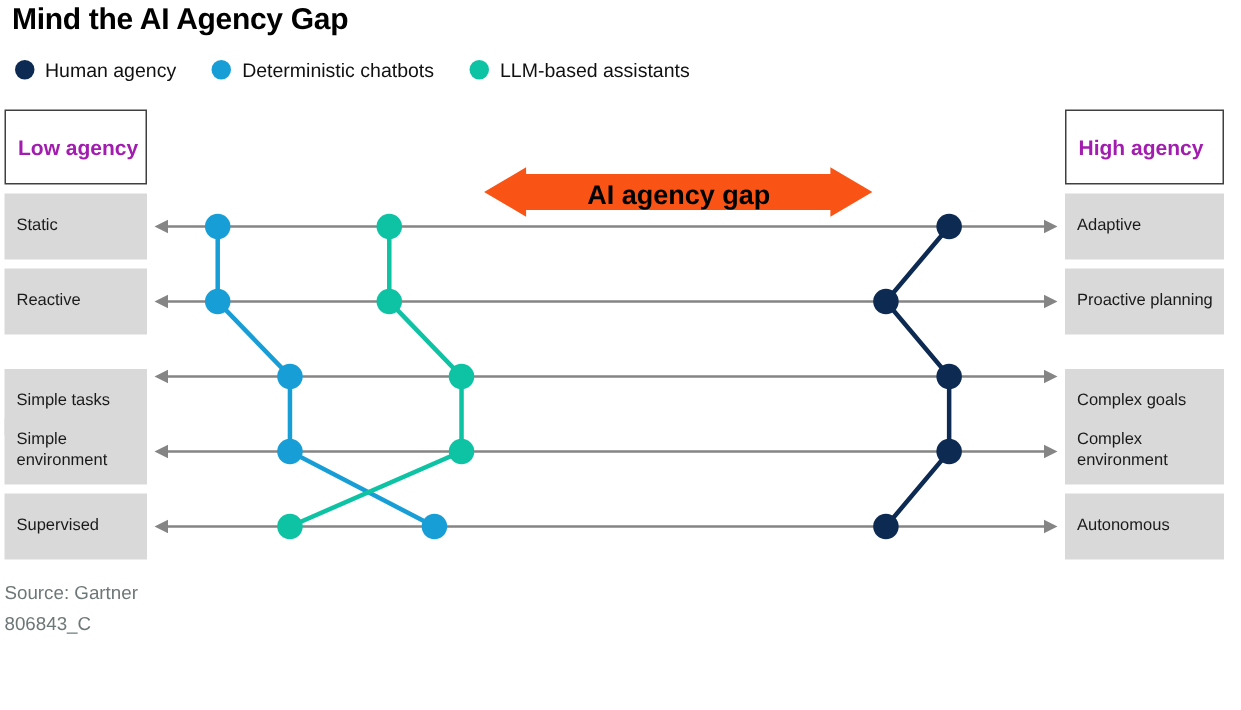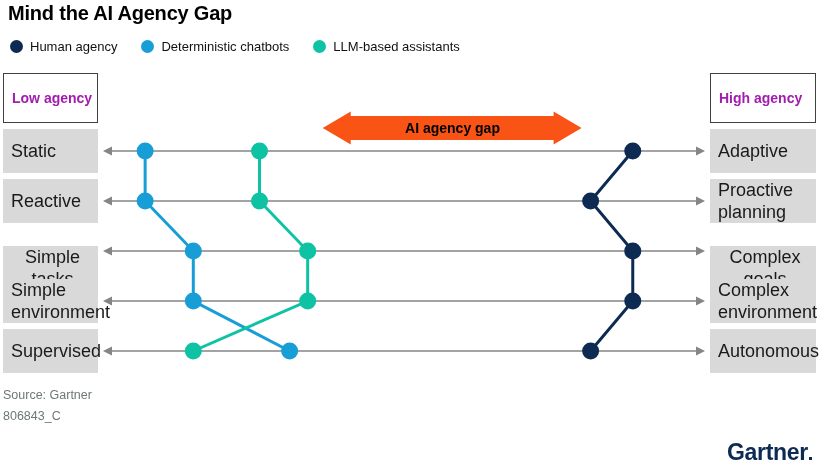--- a/index.html
+++ b/index.html
@@ -18,29 +18,29 @@
   .hdr-box{
     position:absolute;top:73px;height:50px;box-sizing:border-box;background:#fff;
     border:1.7px solid #404040;display:flex;align-items:center;padding-left:8px;
     font-size:14px;font-weight:700;color:#a21caf;
   }
   .hdr-left{left:3px;width:95px;}
   .hdr-right{left:710px;width:106px;}
   .axis-label{
     position:absolute;height:44px;box-sizing:border-box;background:#d9d9d9;
     display:flex;align-items:center;padding-left:8px;padding-right:4px;
-    font-size:18px;line-height:1.25;color:#1a1a1a;
+    font-size:11px;line-height:1.25;color:#1a1a1a;
   }
   .axis-left{left:3px;width:95px;}
   .axis-right{left:710px;width:106px;}
   .r0{top:129px;} .r1{top:179px;} .r2{top:246px;text-align:center;} .r3{top:279px;} .r4{top:329px;}
   .chart-svg{position:absolute;left:0;top:0;width:827px;height:473px;}
   .gap-label{
     position:absolute;left:323px;top:120px;width:259px;text-align:center;
-    font-size:14px;font-weight:700;color:#000;
+    font-size:18px;font-weight:700;color:#000;
   }
   .source{
     position:absolute;left:3px;top:385px;font-size:12.5px;line-height:21px;color:#6e7777;
   }
   .logo{
     position:absolute;right:11px;bottom:7px;font-size:23px;font-weight:800;
     letter-spacing:-0.3px;display:flex;align-items:baseline;
   }
   .logo-dot{width:3px;height:3px;margin-left:1px;}
 </style>
@@ -118,18 +118,14 @@
       <circle cx="590.62" cy="351" r="8.5" fill="#0d2a52"></circle>
     </svg>
 
   <div class="gap-label">AI agency gap</div>
 
   <div class="source">
     <div>Source: Gartner</div>
     <div>806843_C</div>
   </div>
 
-  <div class="logo" style="color: rgb(13, 42, 82);">
-    <span>Gartner</span>
-    <span class="logo-dot" style="background-color: rgb(13, 42, 82);"></span>
-  </div>
 
 </div>
 
 </body></html>

